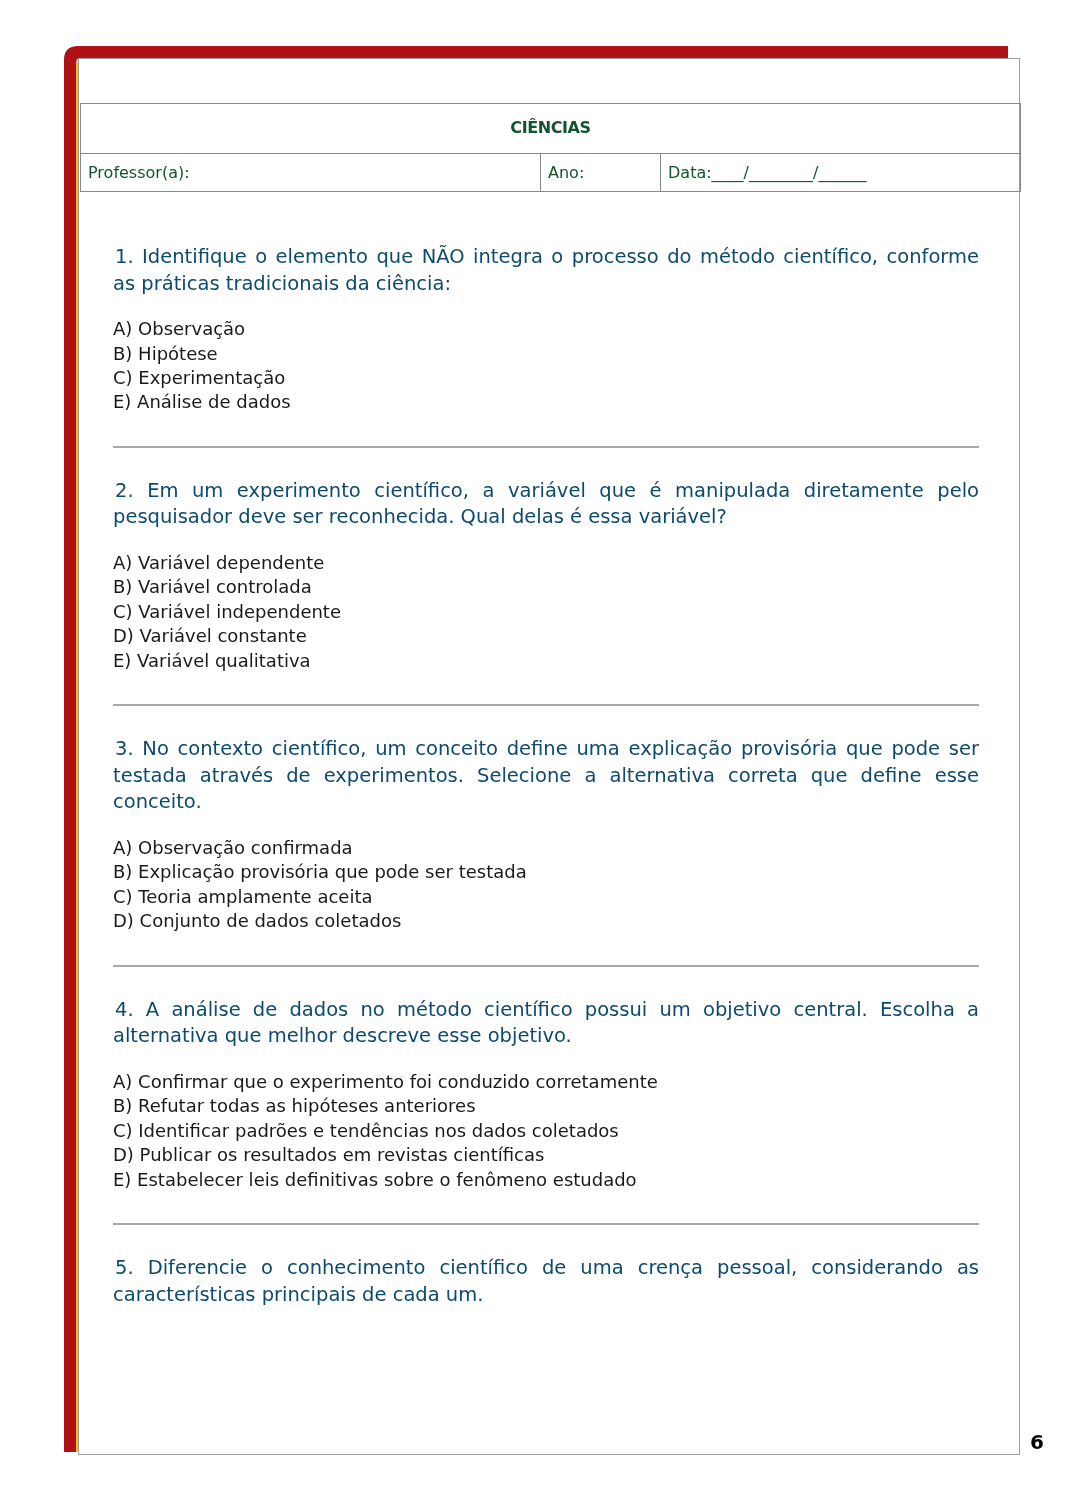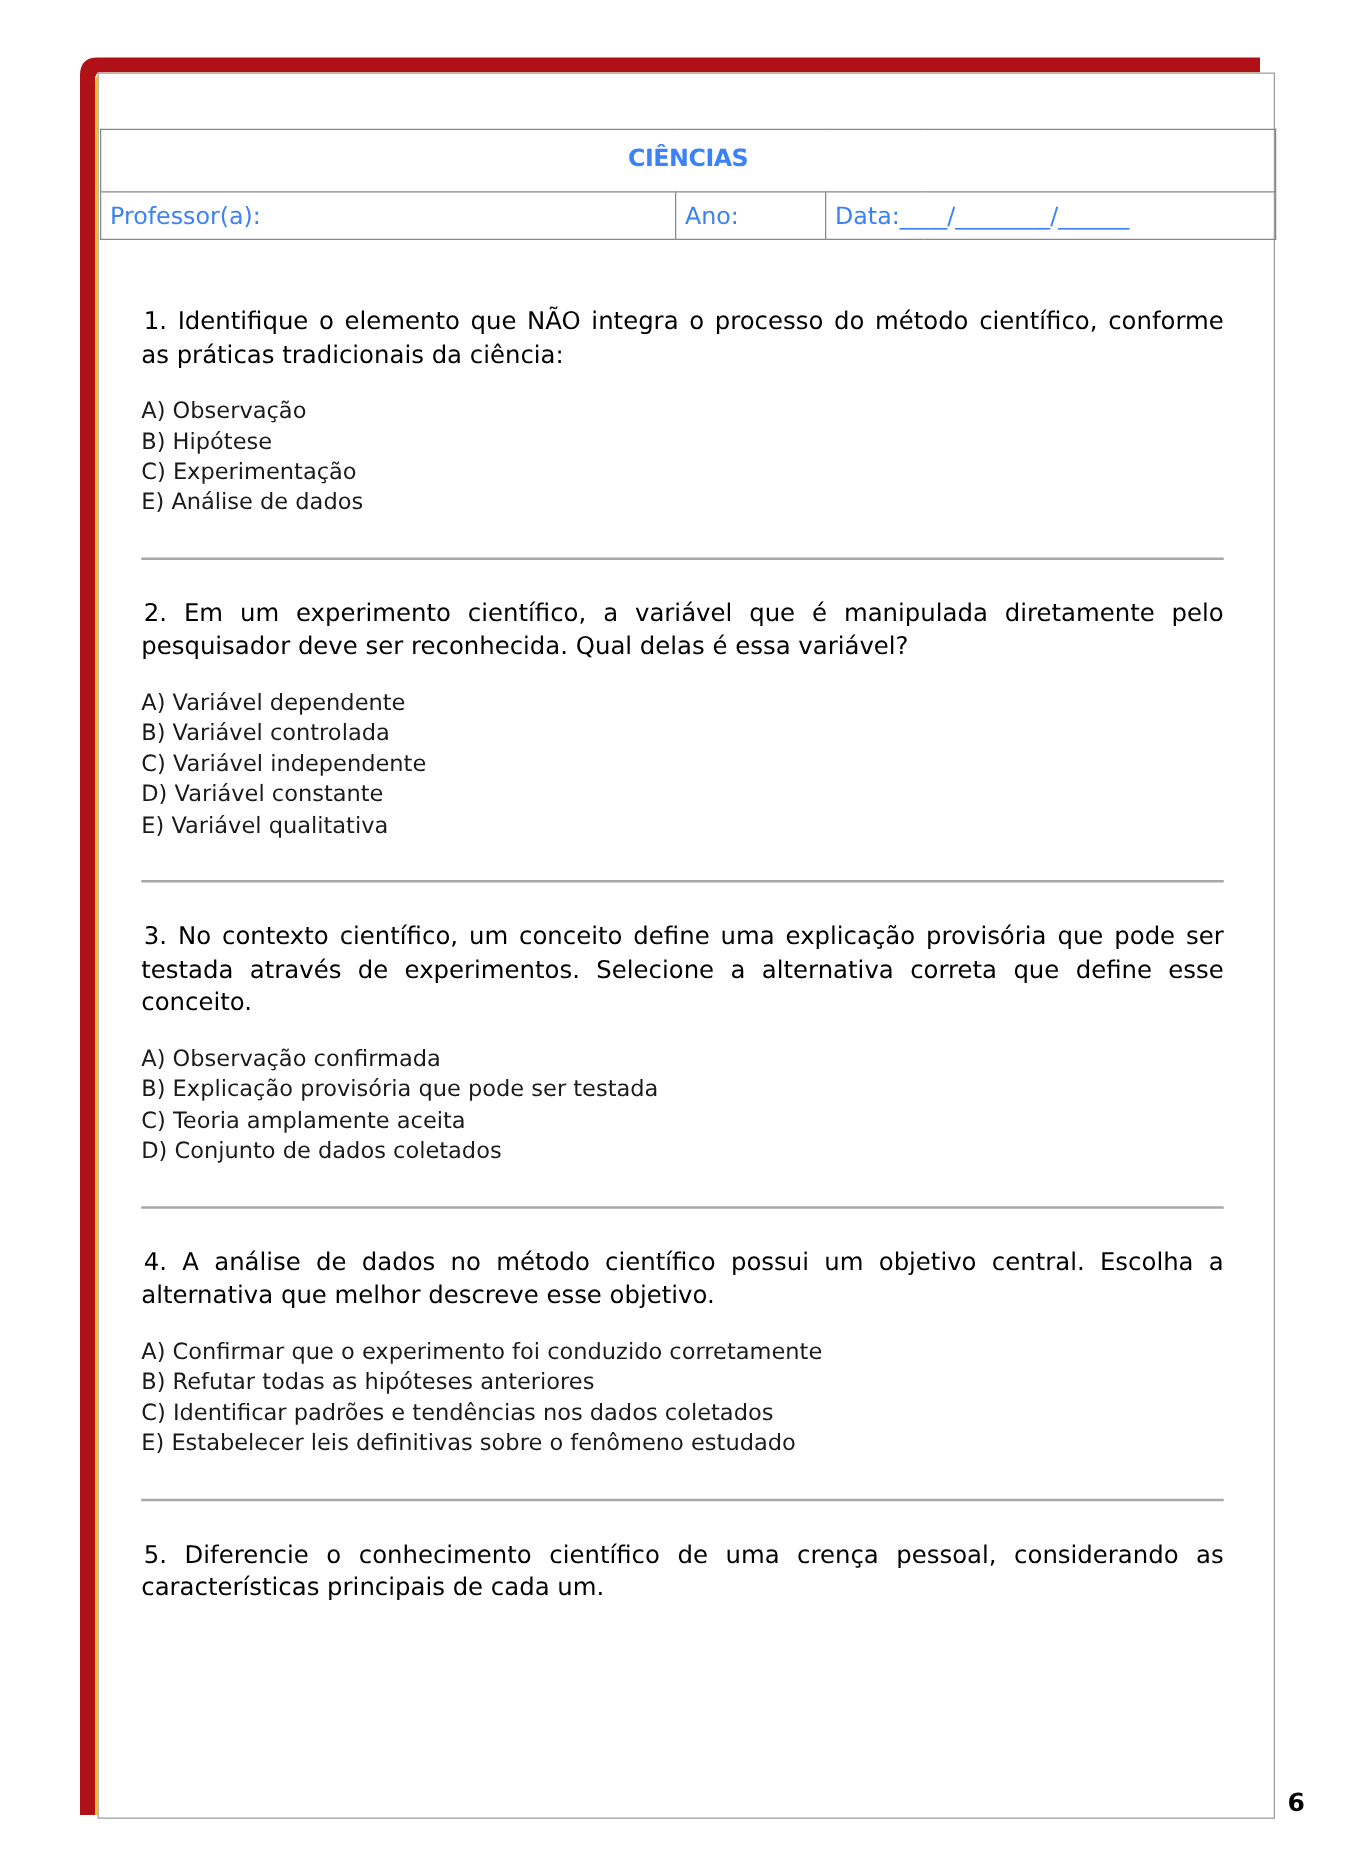--- a/index.html
+++ b/index.html
@@ -46,22 +46,22 @@
     top: 103px;
     width: 940px;
     border-collapse: collapse;
     table-layout: fixed;
   }
   .header-table td {
     border: 1.4px solid #888888;
     padding: 0;
     vertical-align: middle;
     font-family: "DejaVu Sans", "Liberation Sans", sans-serif;
-    font-size: 19px;
-    color: #3b82f6;
+    font-size: 16px;
+    color: #14532d;
   }
   .title-cell {
     height: 50px;
     text-align: center;
     font-size: 36px;
     font-weight: bold;
     font-family: "Liberation Sans", "DejaVu Sans", sans-serif;
     letter-spacing: -0.4px;
     padding-bottom: 3px !important;
   }
@@ -78,21 +78,21 @@
     position: absolute;
     left: 113px;
     top: 244px;
     width: 866px;
   }
   .q-block { margin: 0 0 0 0; }
   .q-stem {
     font-family: "DejaVu Sans", "Liberation Sans", sans-serif;
     font-size: 19.5px;
     line-height: 1.36;
-    color: #000000;
+    color: #0c4a6e;
     text-align: justify;
     text-justify: inter-word;
     margin: 0;
     text-indent: 2px;
   }
   .q-options {
     list-style: none;
     margin: 20px 0 0 0;
     padding: 0;
   }
@@ -189,20 +189,21 @@
     </ul>
   </div>
   <hr class="q-sep">
 
   <div class="q-block">
     <p class="q-stem">4. A análise de dados no método científico possui um objetivo central. Escolha a alternativa que melhor descreve esse objetivo.</p>
     <ul class="q-options">
       <li>A) Confirmar que o experimento foi conduzido corretamente</li>
       <li>B) Refutar todas as hipóteses anteriores</li>
       <li>C) Identificar padrões e tendências nos dados coletados</li>
+      <li>D) Publicar os resultados em revistas científicas</li>
       <li>E) Estabelecer leis definitivas sobre o fenômeno estudado</li>
     </ul>
   </div>
   <hr class="q-sep">
 
   <div class="q-block">
     <p class="q-stem">5. Diferencie o conhecimento científico de uma crença pessoal, considerando as características principais de cada um.</p>
   </div>
 
 </div>

